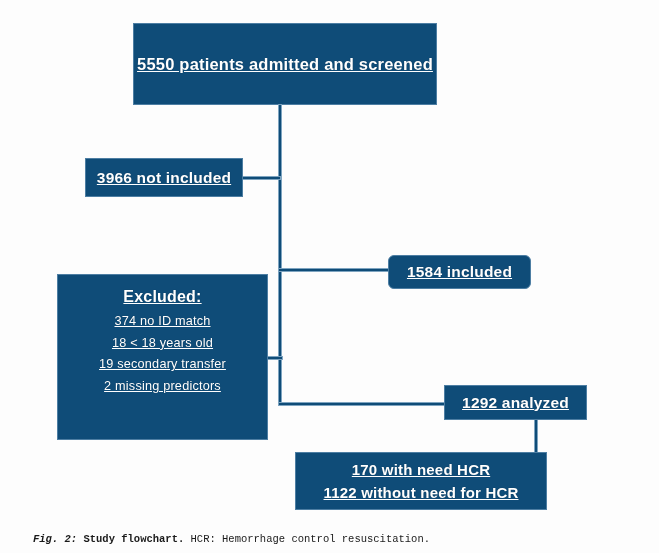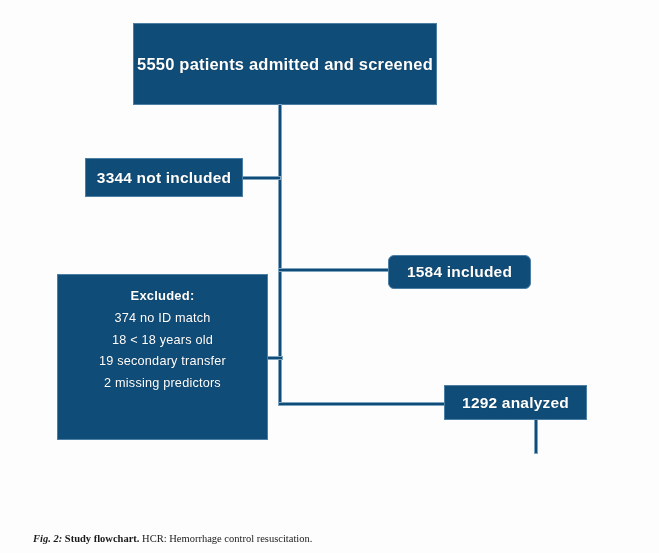--- a/index.html
+++ b/index.html
@@ -26,20 +26,21 @@
     box-sizing: border-box;
     color: #ffffff;
     display: flex;
     flex-direction: column;
     align-items: center;
     justify-content: center;
     text-align: left;
     font-weight: bold;
     letter-spacing: 0.2px;
     text-shadow: 0 0 1px rgba(0,0,0,0.35);
+    text-decoration: underline;
   }
   .box-top {
     left: 133px;
     top: 23px;
     width: 304px;
     height: 82px;
     font-size: 16.5px;
   }
   .box-notincluded {
     left: 85px;
@@ -60,21 +61,21 @@
     left: 57px;
     top: 274px;
     width: 211px;
     height: 166px;
     font-size: 12.5px;
     justify-content: flex-start;
     padding-top: 13px;
   }
   .box-excluded .ex-title {
     font-weight: bold;
-    font-size: 13px;
+    font-size: 16px;
     margin-bottom: 9px;
   }
   .box-excluded .ex-item {
     font-weight: normal;
     font-size: 12.7px;
     line-height: 1.0;
     margin-bottom: 9px;
     white-space: nowrap;
   }
   .box-analyzed {
@@ -113,21 +114,21 @@
   .br-analyzed { left: 278px; top: 402px; width: 192px; }
   
   .drop-results { left: 534px; top: 419px; height: 35px; }
 
   .caption {
     position: absolute;
     left: 33px;
     top: 533px;
     font-size: 10.5px;
     color: #1a1a1a;
-    font-family: Liberation Serif, serif;
+    font-family: Liberation Mono, monospace;
   }
   .caption b { font-weight: bold; }
   .caption .cap-lead { font-weight: bold; font-style: italic; }
 </style>
 </head>
 <body>
 
 <div id="figure">
 
   <div class="box box-top">
@@ -135,39 +136,43 @@
   </div>
 
   <div class="conn v trunk"></div>
   <div class="conn h br-notincluded"></div>
   <div class="conn h br-included"></div>
   <div class="conn h br-excluded"></div>
   <div class="conn h br-analyzed"></div>
   <div class="conn v drop-results"></div>
 
   <div class="box box-notincluded">
-    <span>3344 not included</span>
+    <span>3966 not included</span>
   </div>
 
   <div class="box box-included">
     <span>1584 included</span>
   </div>
 
   <div class="box box-excluded">
     <div class="ex-title">Excluded:</div>
     <div class="ex-item">374  no ID match</div>
     <div class="ex-item">18 &lt; 18 years old</div>
     <div class="ex-item">19 secondary transfer</div>
     <div class="ex-item">2 missing predictors</div>
   </div>
 
   <div class="box box-analyzed">
     <span>1292 analyzed</span>
   </div>
 
+  <div class="box box-results">
+    <div>170 with need HCR</div>
+    <div>1122 without need for HCR</div>
+  </div>
 
   <div class="caption">
     <span class="cap-lead">Fig. 2:</span>
     <b>Study flowchart.</b>
     <span>HCR: Hemorrhage control resuscitation.</span>
   </div>
 
 </div>
 
 </body></html>

